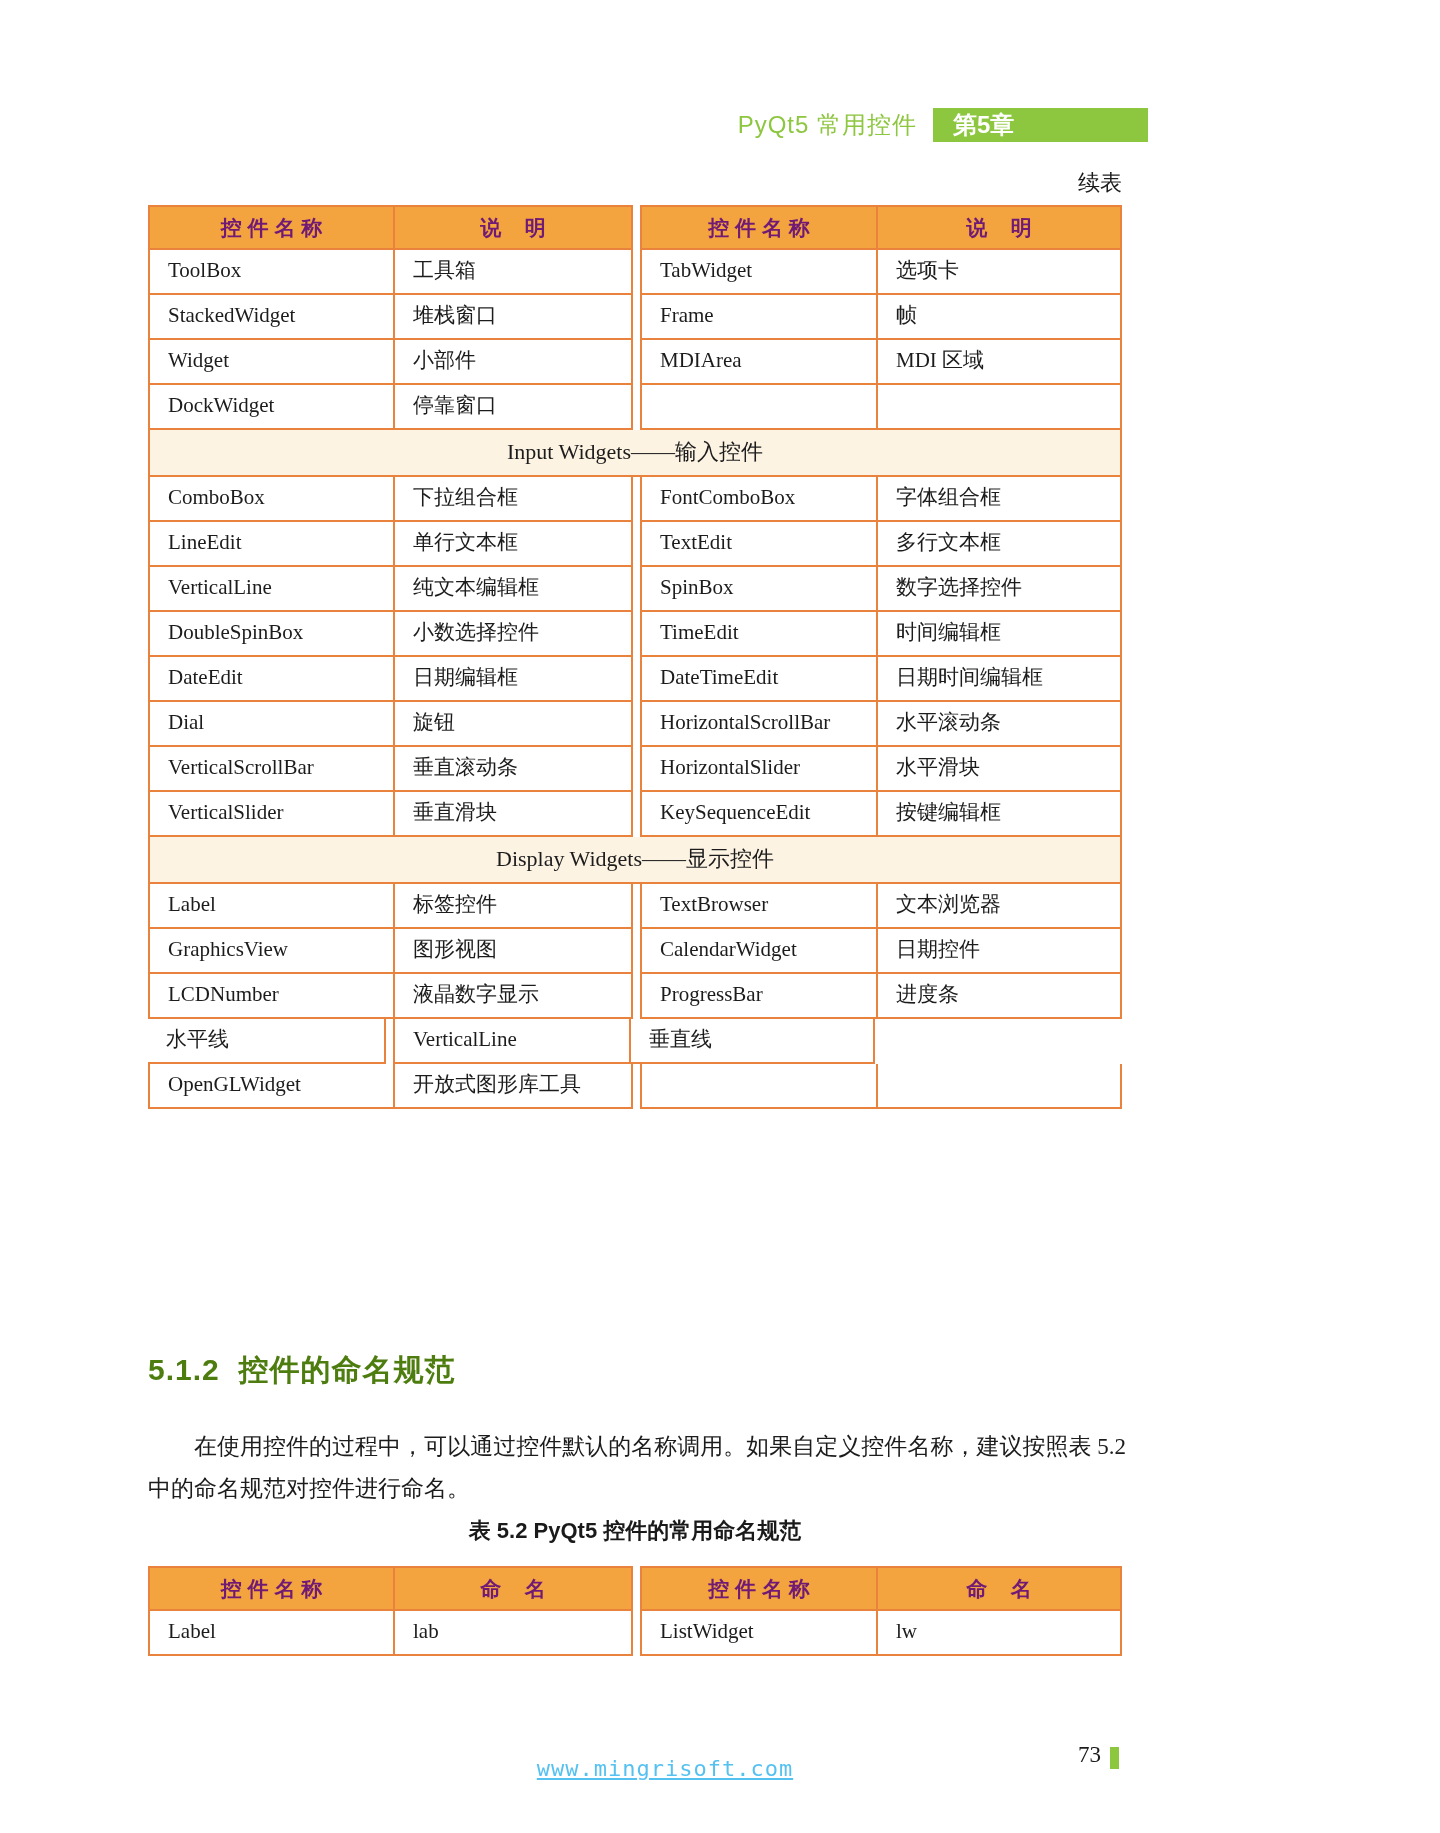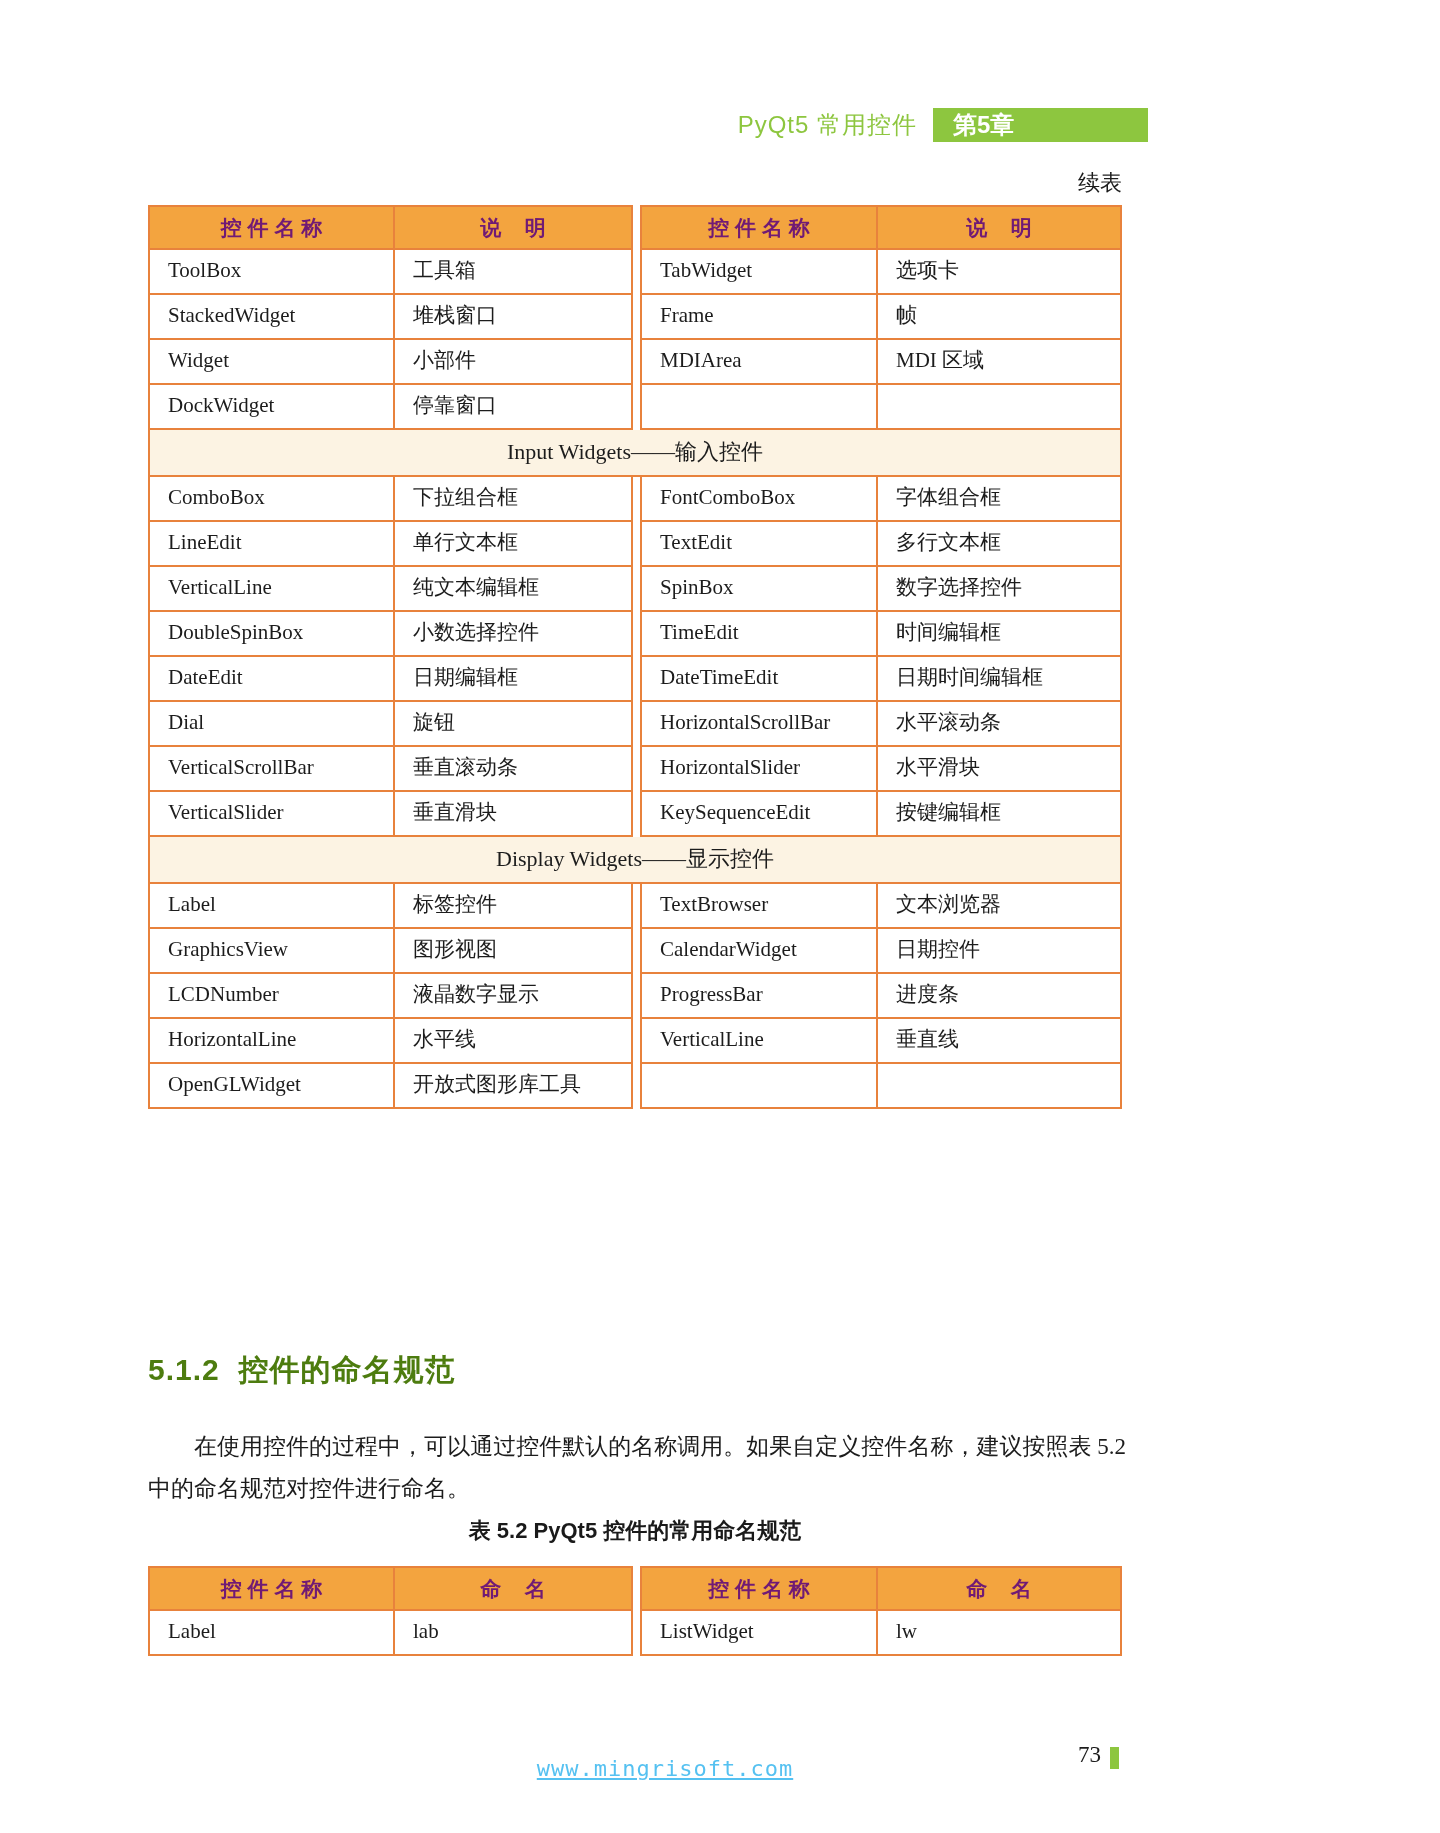--- a/index.html
+++ b/index.html
@@ -173,21 +173,20 @@
         <div class="td c3">日期控件</div>
       </div>
       <div class="trow">
         <div class="td c0">LCDNumber</div>
         <div class="td c1">液晶数字显示</div>
         <div class="gap"></div>
         <div class="td c2">ProgressBar</div>
         <div class="td c3">进度条</div>
       </div>
       <div class="trow">
-        <div class="td c0">HorizontalLine</div>
         <div class="td c1">水平线</div>
         <div class="gap"></div>
         <div class="td c2">VerticalLine</div>
         <div class="td c3">垂直线</div>
       </div>
       <div class="trow">
         <div class="td c0">OpenGLWidget</div>
         <div class="td c1">开放式图形库工具</div>
         <div class="gap"></div>
         <div class="td c2"></div>

